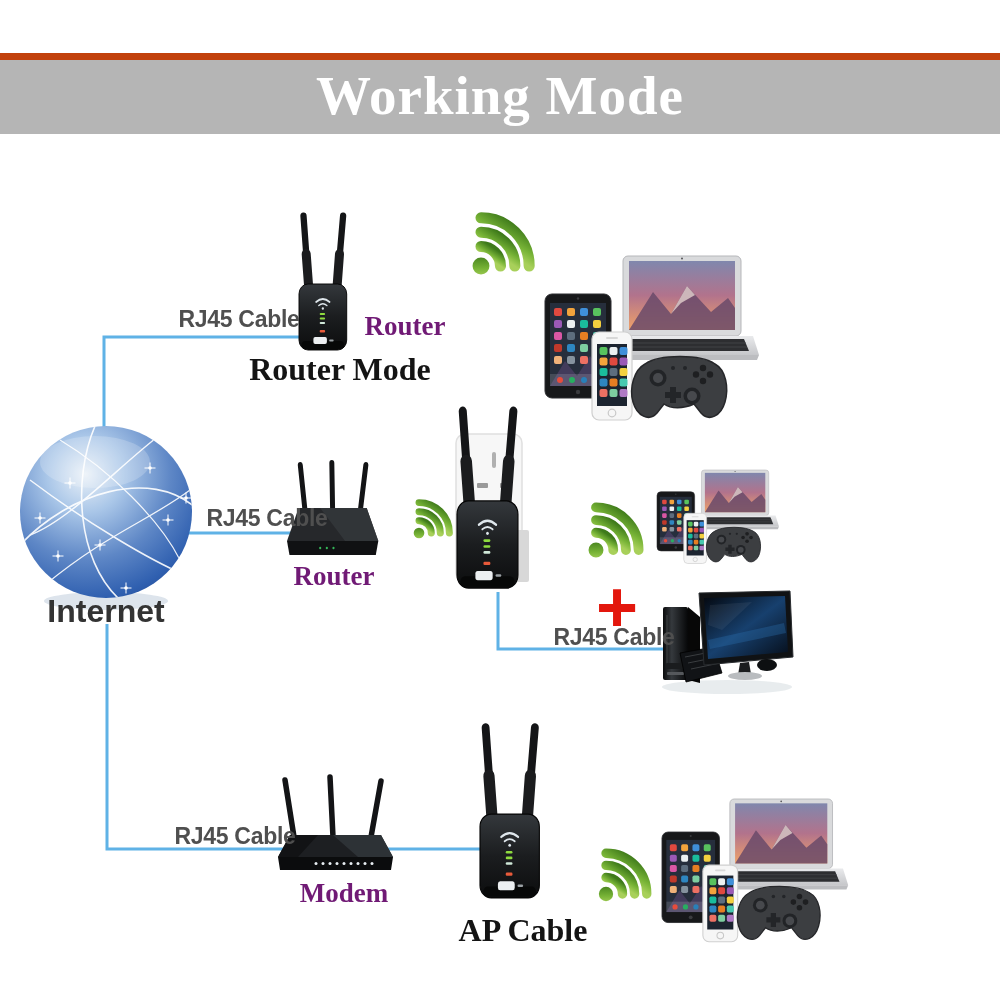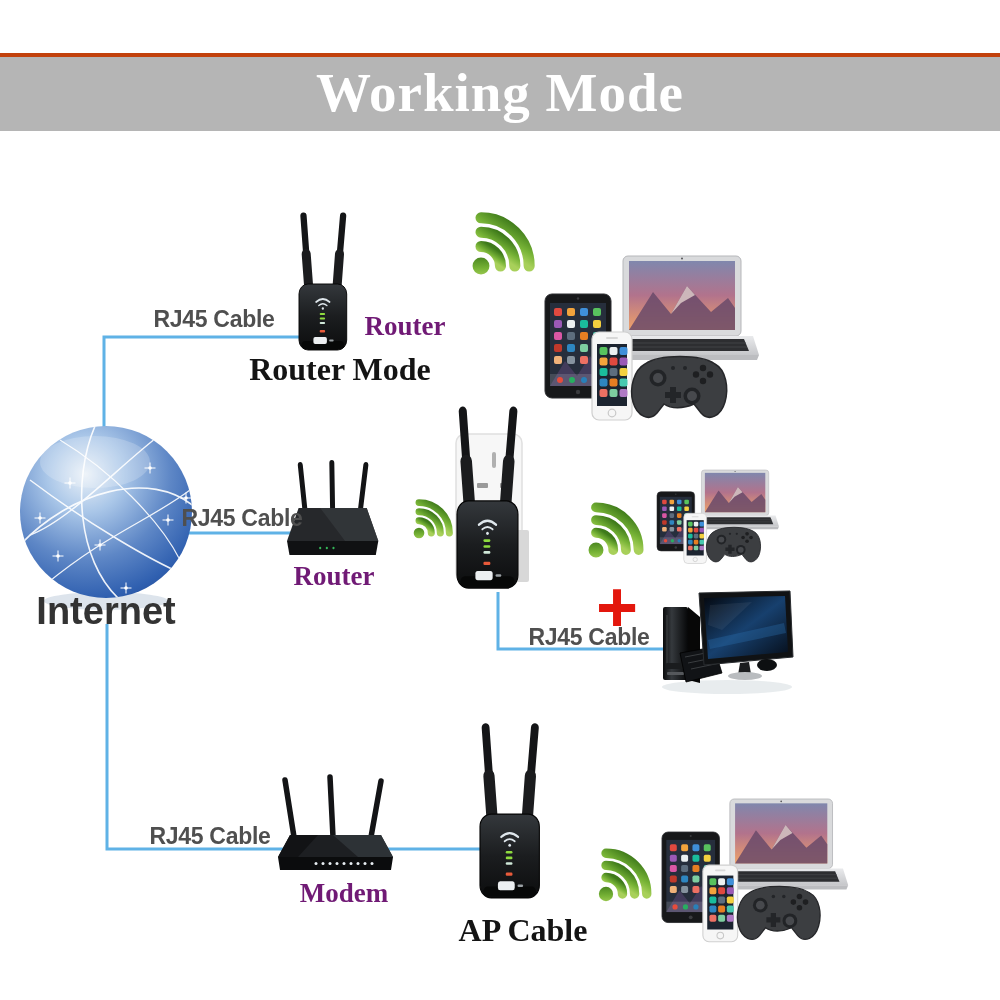--- a/index.html
+++ b/index.html
@@ -1,27 +1,27 @@
 <!DOCTYPE html>
 <html><head>
 <meta charset="utf-8">
 <style>
   html,body{margin:0;padding:0;background:#fff;}
   .canvas{position:relative;width:1000px;height:1000px;background:#ffffff;overflow:hidden;
           font-family:"Liberation Sans",sans-serif;}
   .banner{position:absolute;left:0;top:53px;width:1000px;height:74px;background:#b5b5b5;
-          border-top:4px solid #c2410c;display:flex;align-items:center;justify-content:center;}
+          border-top:7px solid #c2410c;display:flex;align-items:center;justify-content:center;}
   .banner-title{font-family:"Liberation Serif",serif;font-weight:700;font-size:55px;color:#ffffff;
           letter-spacing:1px;padding-bottom:4px;}
   .art{position:absolute;left:0;top:0;}
   .lbl{position:absolute;transform:translate(-50%,-50%);white-space:nowrap;z-index:5;}
-  .cable{font-weight:700;font-size:23px;color:#4f4f4f;letter-spacing:-0.3px;}
+  .cable{font-weight:700;font-size:23px;color:#4f4f4f;letter-spacing:-0.3px;margin-left:25px;}
   .devlbl{font-family:"Liberation Serif",serif;font-weight:700;font-size:27px;color:#701a75;}
   .modelbl{font-family:"Liberation Serif",serif;font-weight:700;font-size:32px;color:#141414;}
-  .internet{font-weight:700;font-size:38px;color:#333333;}
+  .internet{font-weight:700;font-size:32px;color:#333333;}
   .plus{font-weight:700;font-size:72px;color:#e3170d;line-height:1;transform:translate(-50%,-54%);}
 </style>
 </head>
 <body>
 
 <div class="canvas">
 
   <svg class="art" width="1000" height="1000" viewBox="0 0 1000 1000">
     <defs>
       <radialGradient id="globeg" cx="0.38" cy="0.28" r="0.9">

